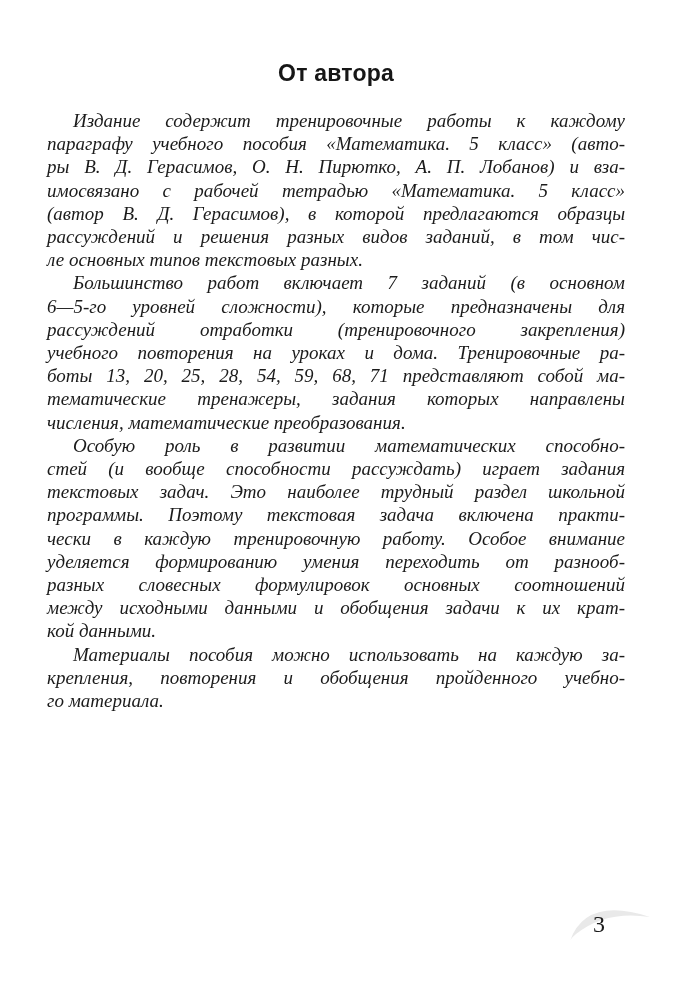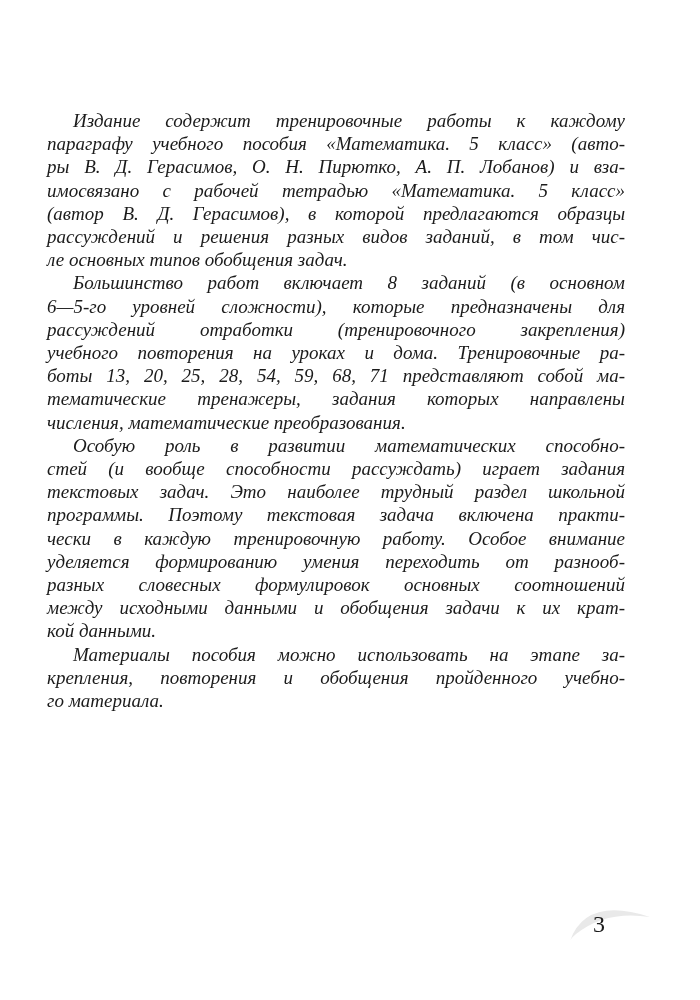--- a/index.html
+++ b/index.html
@@ -70,53 +70,54 @@
     font-family: "Liberation Serif", "DejaVu Serif", serif;
     font-size: 24px;
     color: #1b1b1b;
   }
 </style>
 </head>
 <body>
 
 <div class="page">
 
+  <h1 class="title">От автора</h1>
 
   <main class="body-text">
       <div class="paragraph">
         <div class="line first">Издание содержит тренировочные работы к каждому</div>
         <div class="line">параграфу учебного пособия «Математика. 5 класс» (авто-</div>
         <div class="line">ры В. Д. Герасимов, О. Н. Пирютко, А. П. Лобанов) и вза-</div>
         <div class="line">имосвязано с рабочей тетрадью «Математика. 5 класс»</div>
         <div class="line">(автор В. Д. Герасимов), в которой предлагаются образцы</div>
         <div class="line">рассуждений и решения разных видов заданий, в том чис-</div>
-        <div class="line last">ле основных типов обобщения задач.</div>
+        <div class="line last">ле основных типов текстовых разных.</div>
       </div>
       <div class="paragraph">
-        <div class="line first">Большинство работ включает 8 заданий (в основном</div>
+        <div class="line first">Большинство работ включает 7 заданий (в основном</div>
         <div class="line">6—5-го уровней сложности), которые предназначены для</div>
         <div class="line">рассуждений отработки (тренировочного закрепления)</div>
         <div class="line">учебного повторения на уроках и дома. Тренировочные ра-</div>
         <div class="line">боты 13, 20, 25, 28, 54, 59, 68, 71 представляют собой ма-</div>
         <div class="line">тематические тренажеры, задания которых направлены</div>
         <div class="line last">числения, математические преобразования.</div>
       </div>
       <div class="paragraph">
         <div class="line first">Особую роль в развитии математических способно-</div>
         <div class="line">стей (и вообще способности рассуждать) играет задания</div>
         <div class="line">текстовых задач. Это наиболее трудный раздел школьной</div>
         <div class="line">программы. Поэтому текстовая задача включена практи-</div>
         <div class="line">чески в каждую тренировочную работу. Особое внимание</div>
         <div class="line">уделяется формированию умения переходить от разнооб-</div>
         <div class="line">разных словесных формулировок основных соотношений</div>
         <div class="line">между исходными данными и обобщения задачи к их крат-</div>
         <div class="line last">кой данными.</div>
       </div>
       <div class="paragraph">
-        <div class="line first">Материалы пособия можно использовать на этапе за-</div>
+        <div class="line first">Материалы пособия можно использовать на каждую за-</div>
         <div class="line">крепления, повторения и обобщения пройденного учебно-</div>
         <div class="line last">го материала.</div>
       </div>
     </main>
 
   <div class="footer">
     <svg class="crescent-svg" viewBox="0 0 100 52" xmlns="http://www.w3.org/2000/svg">
       <path d="M 14 43 Q 30 -2 94 19 Q 50 12 20 36 Q 15 40 14 43 Z" fill="#e9e9e9"></path>
     </svg>
     <span class="page-number">3</span>

